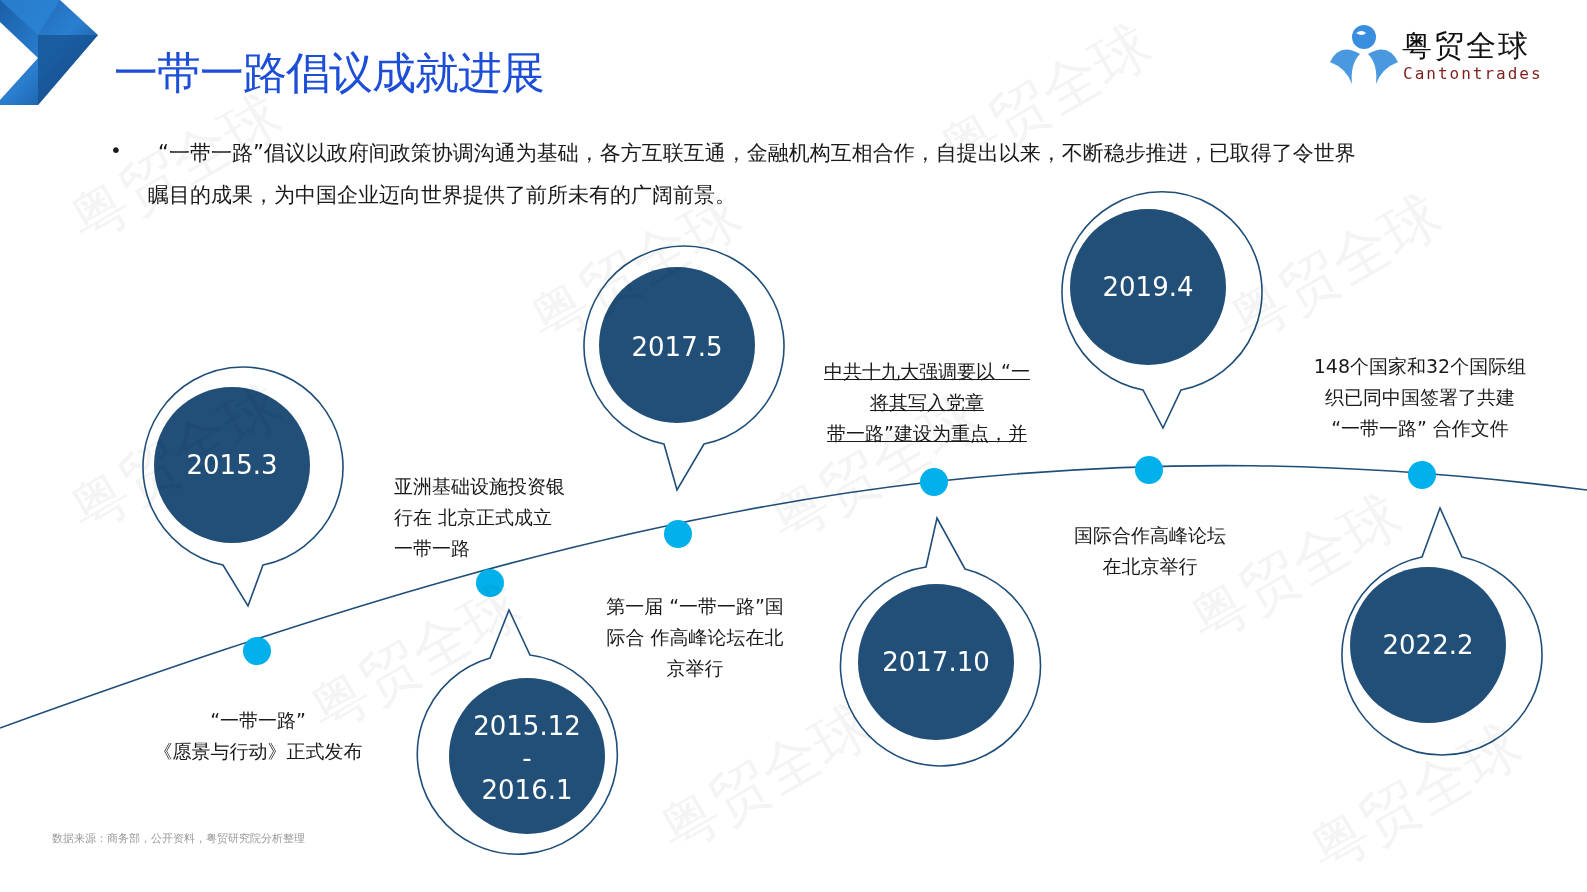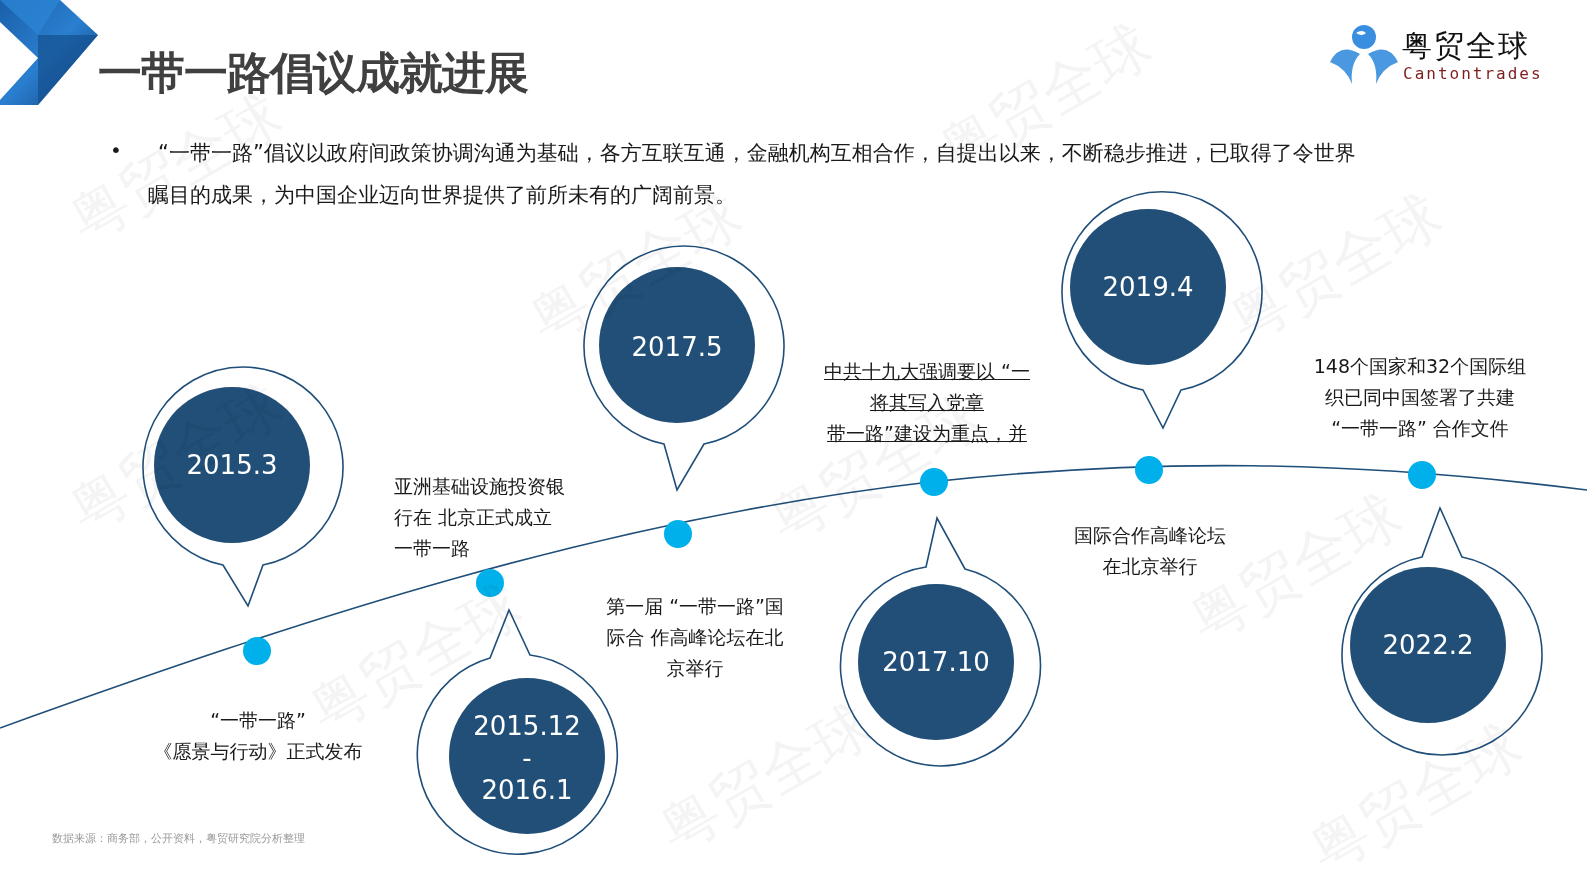--- a/index.html
+++ b/index.html
@@ -1,19 +1,19 @@
 <!DOCTYPE html>
 <html><head>
 <meta charset="utf-8">
 <style>
   html, body { margin:0; padding:0; }
   body { width:1587px; height:892px; position:relative; overflow:hidden; background:#ffffff;
          font-family:"DejaVu Sans","Liberation Sans",sans-serif; color:#1a1a1a; }
   .abs { position:absolute; }
-  .title { left:98px; top:44px; font-size:44px; font-weight:bold; color:#404040; letter-spacing:-1px; white-space:nowrap; }
+  .title { left:114px; top:44px; font-size:44px; font-weight:normal; color:#1d4ed8; letter-spacing:-1px; white-space:nowrap; }
   .logo-cn { left:1402px; top:26px; font-size:30px; color:#111; letter-spacing:2px; white-space:nowrap; }
   .logo-en { left:1403px; top:64px; font-size:16px; color:#7f1d1d; letter-spacing:2px; font-family:"DejaVu Sans Mono","Liberation Mono",monospace; white-space:nowrap; }
   .bullet-dot { left:110px; top:138px; font-size:20px; }
   .intro { left:148px; top:132px; width:1360px; font-size:21px; line-height:42px; color:#1a1a1a; text-indent:10px; }
   .intro span { display:block; }
   .evt { position:absolute; font-size:19px; line-height:31px; color:#1a1a1a; white-space:nowrap; }
   .evt span { display:block; }
   .c { text-align:center; }
   .date { position:absolute; color:#ffffff; font-size:26px; text-align:center; line-height:32px; white-space:nowrap; transform:translate(-50%,-50%); }
   .source { left:52px; top:831px; font-size:11px; color:#9a9a9a; white-space:nowrap; }

